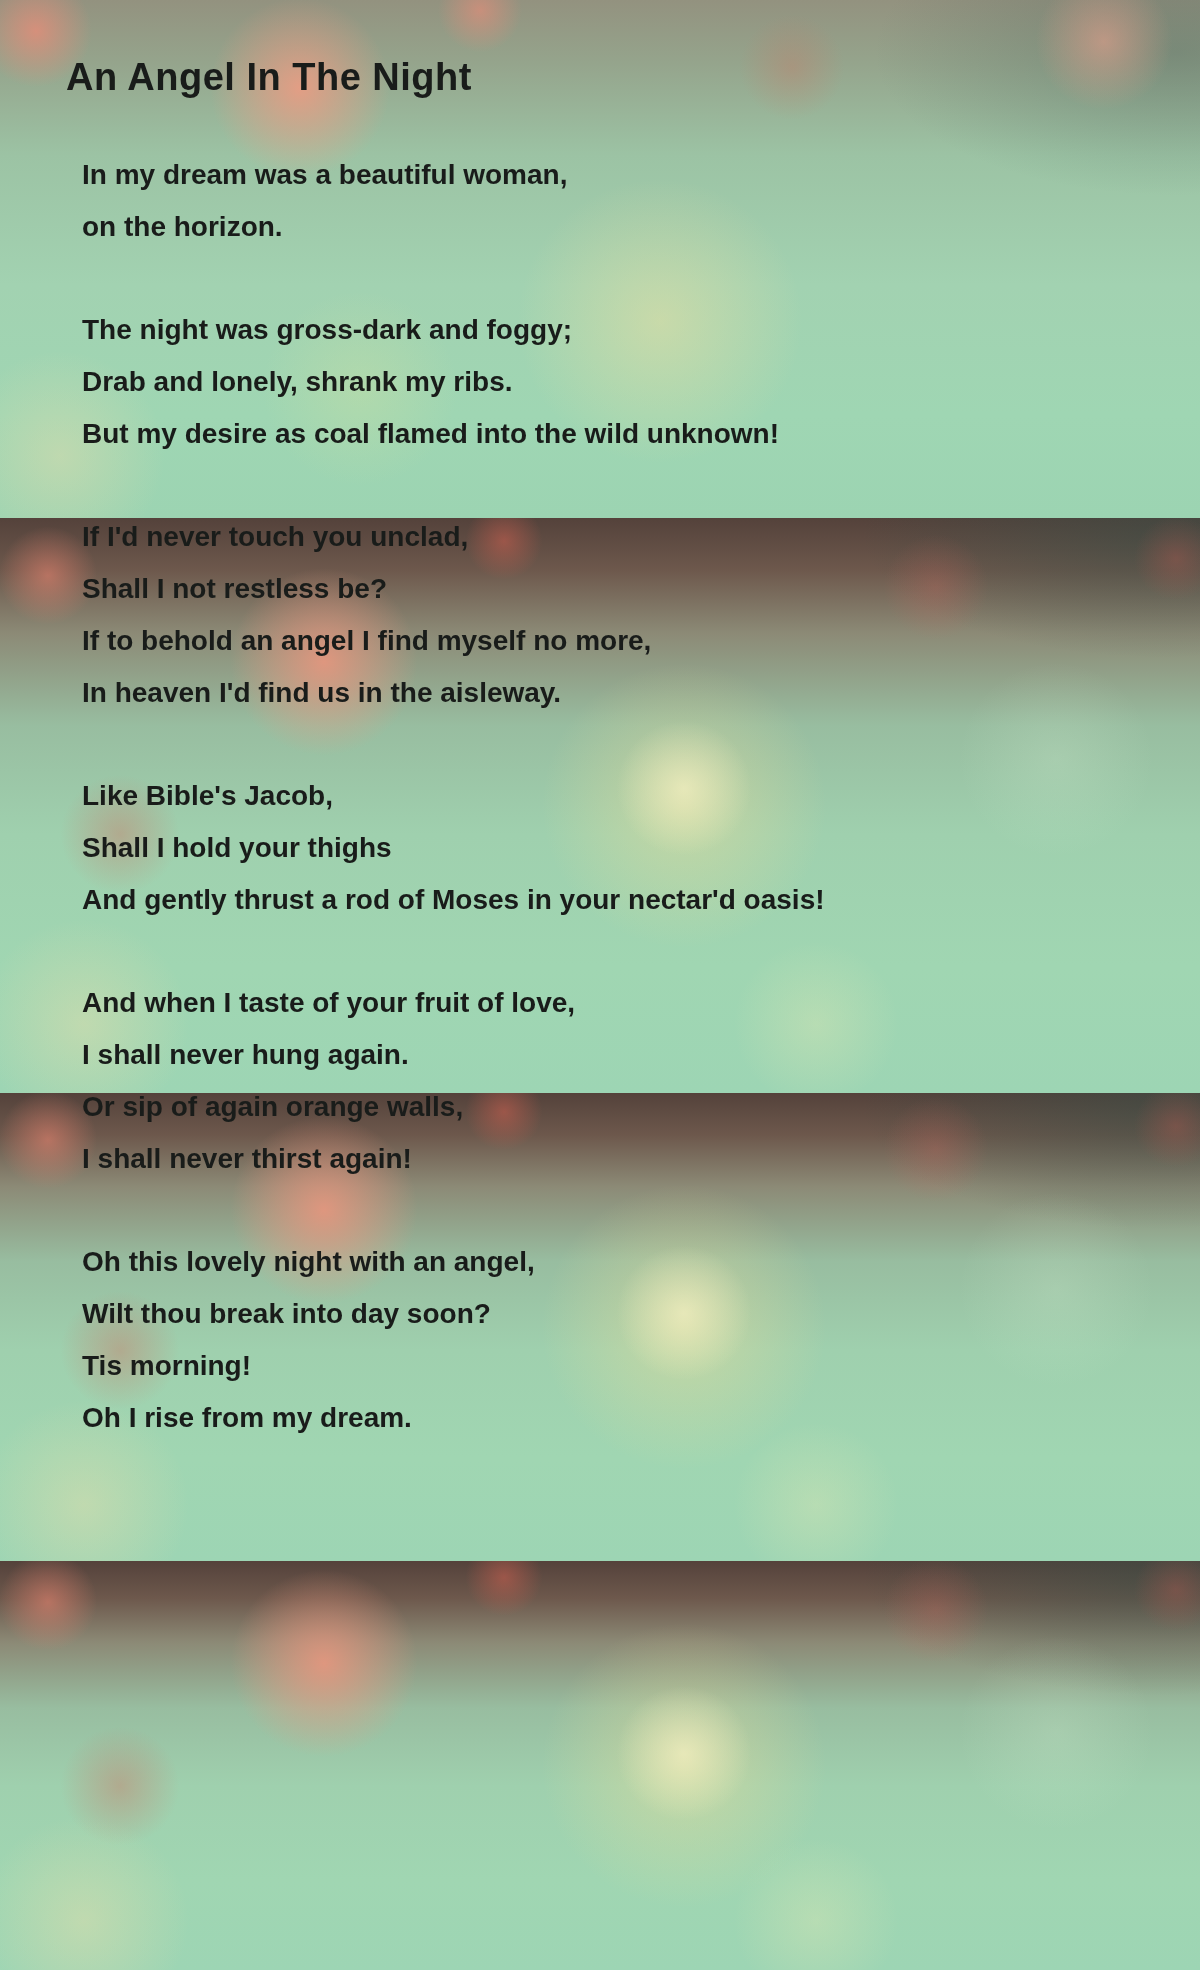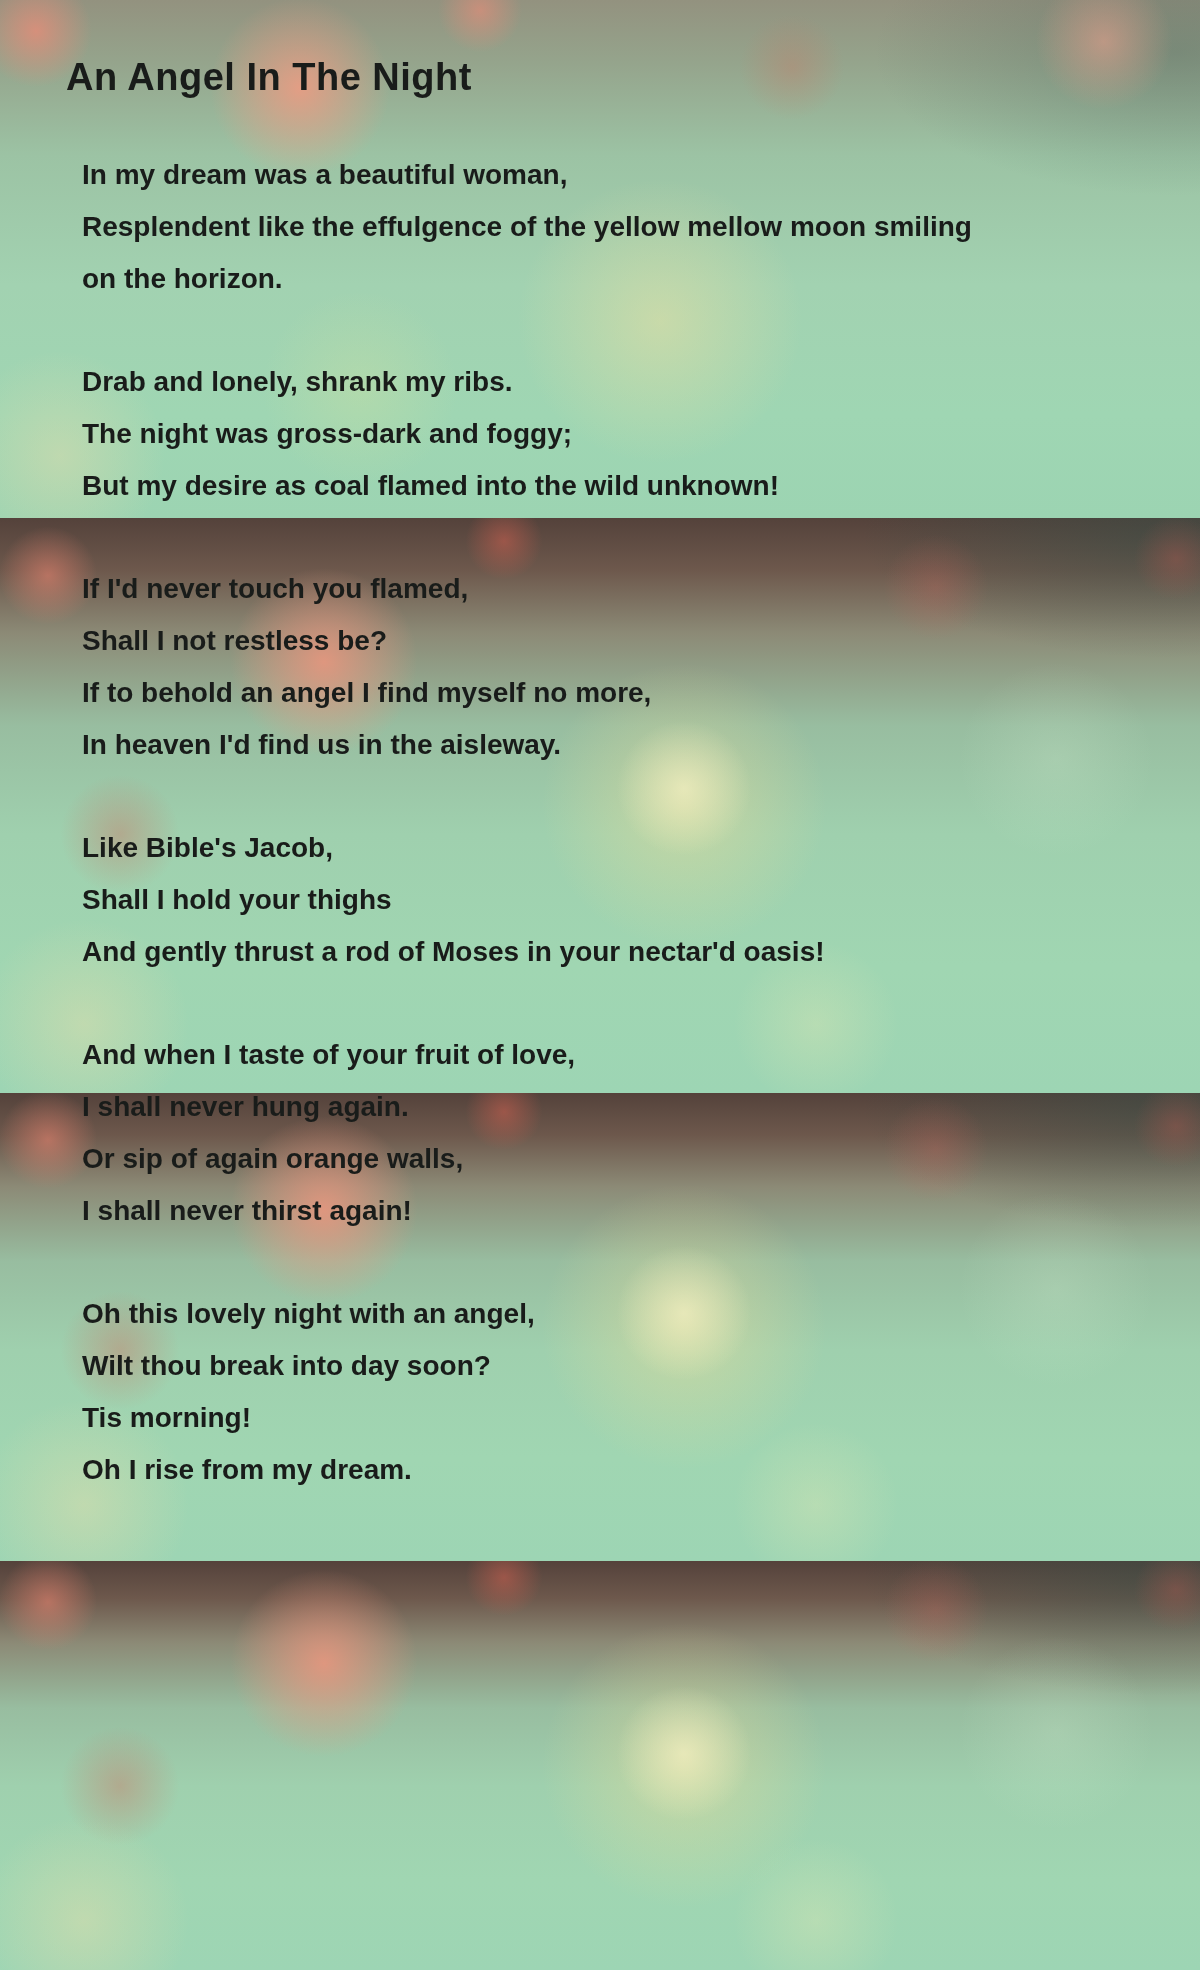--- a/index.html
+++ b/index.html
@@ -107,33 +107,32 @@
     <div class="band b3 tile"></div>
     <div class="band b4 tile"></div>
   </div>
 
   <div class="content">
 
     <h1 class="title">An Angel In The Night</h1>
 
     <div class="stanza">
       <div class="line">In my dream was a beautiful woman,</div>
-      <div class="line">Resplendent like the effulgence of the yellow mellow moon smiling</div>
       <div class="line">on the horizon.</div>
     </div>
 
     <div class="stanza">
+      <div class="line">The night was gross-dark and foggy;</div>
       <div class="line">Drab and lonely, shrank my ribs.</div>
-      <div class="line">The night was gross-dark and foggy;</div>
       <div class="line">But my desire as coal flamed into the wild unknown!</div>
     </div>
 
 
     <div class="stanza">
-      <div class="line">If I'd never touch you flamed,</div>
+      <div class="line">If I'd never touch you unclad,</div>
       <div class="line">Shall I not restless be?</div>
       <div class="line">If to behold an angel I find myself no more,</div>
       <div class="line">In heaven I'd find us in the aisleway.</div>
     </div>
 
     <div class="stanza">
       <div class="line">Like Bible's Jacob,</div>
       <div class="line">Shall I hold your thighs</div>
       <div class="line">And gently thrust a rod of Moses in your nectar'd oasis!</div>
     </div>

